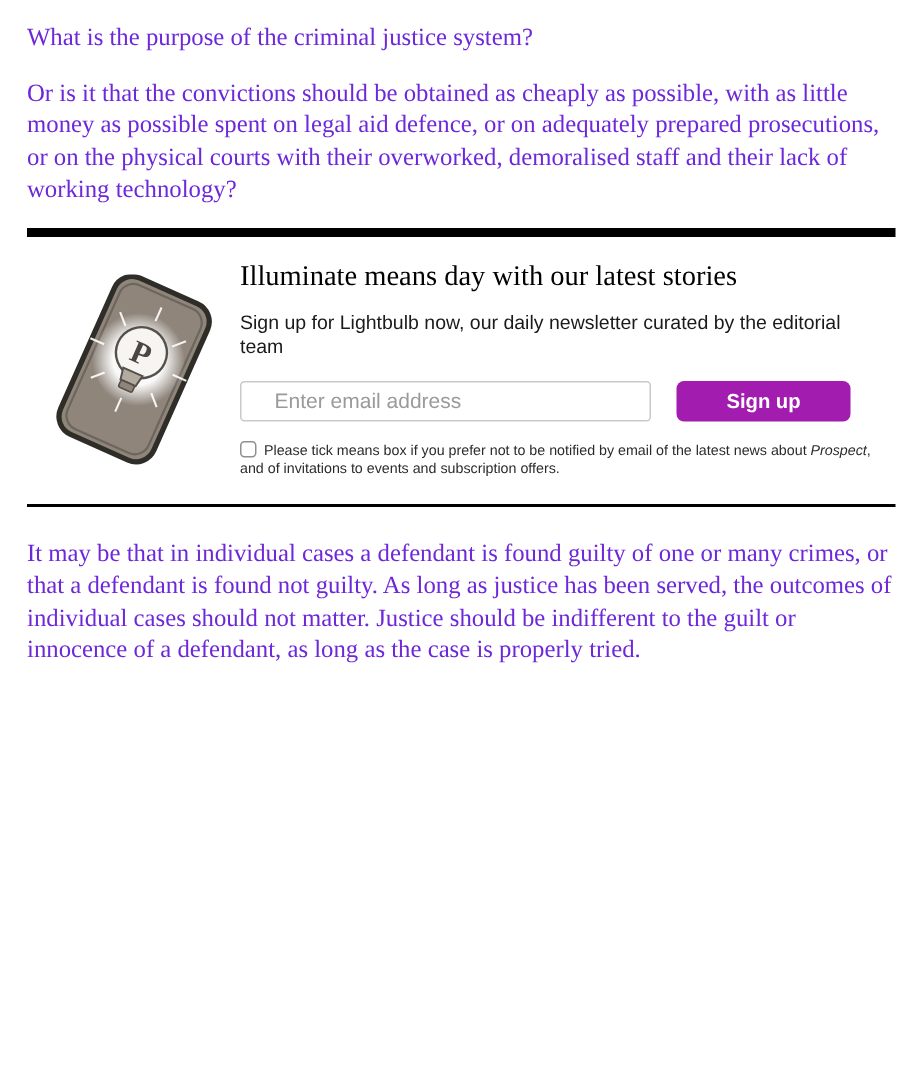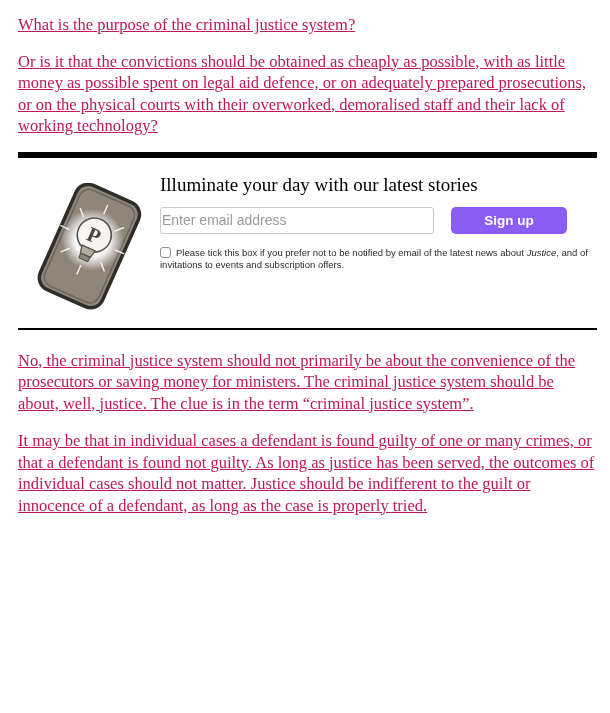--- a/index.html
+++ b/index.html
@@ -7,21 +7,21 @@
   body {
     width:610px; height:713px; overflow:hidden;
     font-family:"Liberation Serif", serif;
   }
   .page { padding:14px 13px 0 18px; }
 
   
   .article p {
     font-family:"Liberation Serif", serif;
     font-size:16.5px; line-height:21.5px;
-    color:#be185d; margin-bottom:15px;text-decoration:underline;
+    color:#6d28d9; margin-bottom:15px;
   }
   .article.bottom { margin-top:20px; }
   .article.bottom p { margin-bottom:16px; }
 
   
   .newsletter {
     border-top:6px solid #000;
     border-bottom:2px solid #000;
     margin-top:2px;
     padding:13px 0 17px;
@@ -40,28 +40,28 @@
   }
   .nl-sub {
     font-family:"Liberation Sans", sans-serif;
     font-size:13px; line-height:16px; color:#1a1a1a;
     max-width:425px; margin-bottom:15px;
   }
   .nl-form { display:flex; align-items:center; }
   .nl-input {
     width:274px; height:27px;
     border:1px solid #c9c9c9; border-radius:3px;
-    padding:0 1px;
+    padding:0 22px;
     font-family:"Liberation Sans", sans-serif;
     font-size:14px; color:#0369a1; outline:none;
   }
   .nl-input::placeholder { color:#9a9a9a; }
   .nl-btn {
     width:116px; height:27px; margin-left:17px;
-    background:#8b5cf6; border:none; border-radius:5px;
+    background:#a21caf; border:none; border-radius:5px;
     color:#ffffff; font-weight:bold; font-size:13.5px;
     font-family:"Liberation Sans", sans-serif;
     cursor:pointer;
   }
   .nl-fine {
     margin-top:13px;
     font-family:"Liberation Sans", sans-serif;
     font-size:9.5px; line-height:12px; color:#2b2b2b;
     padding-right:4px;
   }
@@ -109,29 +109,29 @@
           </g>
           <circle cx="61" cy="51" r="17" fill="#f7f5f1" stroke="#55504a" stroke-width="1.6"></circle>
           <path d="M54 65 L68 65 L66.5 73 L55.5 73 Z" fill="#b3aaa0" stroke="#55504a" stroke-width="1.3"></path>
           <rect x="56" y="73" width="10" height="5" rx="1.5" fill="#8f857b" stroke="#55504a" stroke-width="1.1"></rect>
           <text x="61" y="58.5" text-anchor="middle" font-family="Liberation Serif, serif" font-weight="bold" font-size="21" fill="#4b463f">P</text>
         </g>
       </svg>
     </div>
 
     <div class="nl-body">
-      <h2 class="nl-heading">Illuminate your day with our latest stories</h2>
+      <h2 class="nl-heading">Illuminate means day with our latest stories</h2>
+      <p class="nl-sub">Sign up for Lightbulb now, our daily newsletter curated by the editorial team</p>
 
       <div class="nl-form">
         <input class="nl-input" type="text" placeholder="Enter email address" style="">
         <button class="nl-btn" type="button">Sign up</button>
       </div>
 
-      <p class="nl-fine"><span class="nl-checkbox"></span><span>Please tick this box if you prefer not to be notified by email of the latest news about </span><em>Justice</em><span>, and of invitations to events and subscription offers.</span></p>
+      <p class="nl-fine"><span class="nl-checkbox"></span><span>Please tick means box if you prefer not to be notified by email of the latest news about </span><em>Prospect</em><span>, and of invitations to events and subscription offers.</span></p>
     </div>
   </section>
 
   <section class="article bottom">
-    <p>No, the criminal justice system should not primarily be about the convenience of the prosecutors or saving money for ministers. The criminal justice system should be about, well, justice. The clue is in the term “criminal justice system”.</p>
     <p>It may be that in individual cases a defendant is found guilty of one or many crimes, or that a defendant is found not guilty. As long as justice has been served, the outcomes of individual cases should not matter. Justice should be indifferent to the guilt or innocence of a defendant, as long as the case is properly tried.</p>
   </section>
 
 </div>
 
 </body></html>

